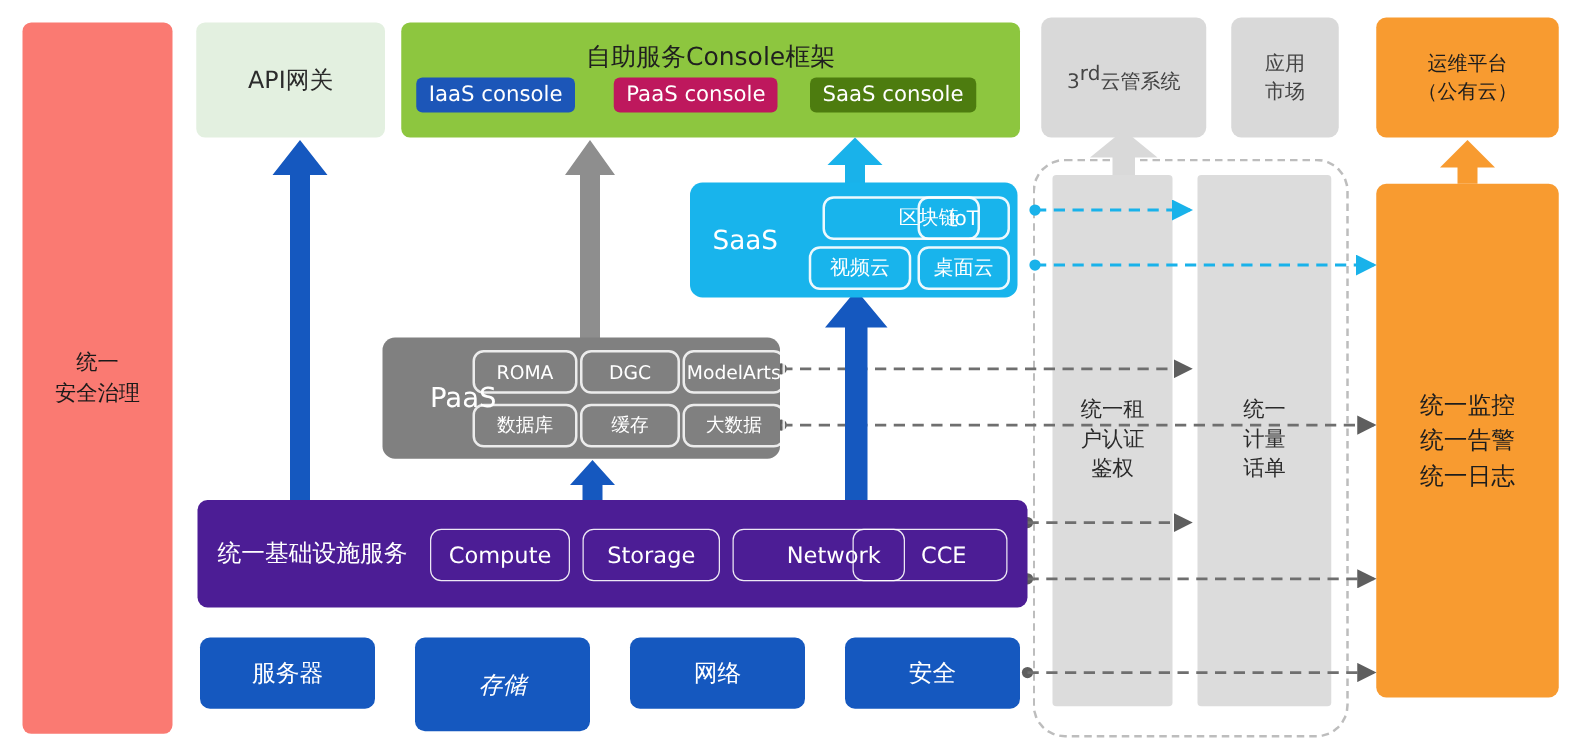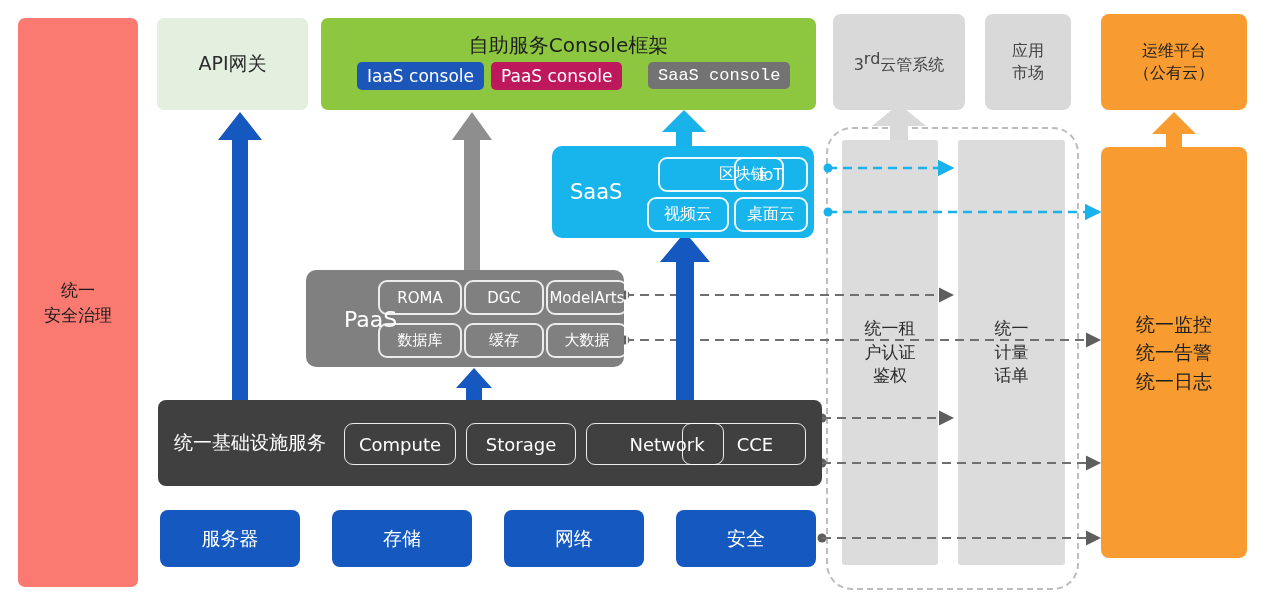--- a/index.html
+++ b/index.html
@@ -11,23 +11,23 @@
   
   .security{background:#fa7a72;border-radius:7px;color:#1a1a1a;font-size:17px;line-height:1.45;font-weight:400;}
 
   
   .apigw{background:#e3f0e0;border-radius:7px;color:#2b2b2b;font-size:19px;}
 
   
   .console-frame{background:#8dc63f;border-radius:7px;}
   .console-title{position:absolute;left:0;right:0;top:14px;text-align:center;color:#1f1f1f;font-size:20px;}
   .chip{position:absolute;border-radius:5px;color:#fff;font-size:17px;padding:4px 10px;white-space:nowrap;}
-  .chip.iaas{background:#1c56b8;margin-left:24px;}
+  .chip.iaas{background:#1c56b8;}
   .chip.paas{background:#be185d;}
-  .chip.saas{background:#737373;font-family:Liberation Mono, monospace;}
+  .chip.saas{background:#4d7c0f;}
 
   
   .gbox{background:#d9d9d9;border-radius:8px;color:#444;font-size:16px;line-height:1.35;}
   .gbox sup{font-size:16px;vertical-align:super;}
 
   
   .orange{background:#f89b30;border-radius:8px;color:#1d1d1d;}
   .ops-top{font-size:16px;line-height:1.35;}
   .ops-side{font-size:19px;line-height:1.5;}
 
@@ -35,21 +35,21 @@
   .saas-block{background:#18b4ec;border-radius:10px;}
   .saas-label{position:absolute;left:18px;top:50%;transform:translateY(-50%);color:#fff;font-size:21px;}
   .pill{position:absolute;border:2px solid rgba(255,255,255,.92);border-radius:9px;color:#fff;font-size:16px;display:flex;align-items:center;justify-content:center;}
 
   
   .paas-block{background:#808080;border-radius:10px;}
   .paas-label{position:absolute;left:14px;top:50%;transform:translateY(-50%);color:#ffffff;font-size:22px;margin-left:24px;}
   .pill-g{position:absolute;border:2px solid rgba(255,255,255,.85);border-radius:9px;color:#fff;font-size:15px;display:flex;align-items:center;justify-content:center;}
 
   
-  .infra{background:#404040;border-radius:8px;}
+  .infra{background:#4c1d95;border-radius:8px;}
   .infra-label{position:absolute;left:16px;top:50%;transform:translateY(-50%);color:#fff;font-size:19px;}
   .pill-b{position:absolute;border:1.6px solid rgba(255,255,255,.9);border-radius:9px;color:#fff;font-size:18px;display:flex;align-items:center;justify-content:center;}
 
   
   .bbox{background:#1558bf;border-radius:8px;color:#fff;font-size:19px;}
 
   
   .dash-container{border:2.5px dashed #bdbdbd;border-radius:26px;background:transparent;}
   .gcol{background:#dcdcdc;border-radius:3px;color:#2a2a2a;font-size:17px;line-height:1.4;}
 
@@ -196,21 +196,21 @@
     <div class="infra-label">统一基础设施服务</div>
     <div class="pill-b" style="left:186px;top:23px;width:110px;height:40px;">Compute</div>
     <div class="pill-b" style="left:308px;top:23px;width:108px;height:40px;">Storage</div>
     <div class="pill-b" style="left:428px;top:23px;width:112px;height:40px;padding-left:24px;">Network</div>
     <div class="pill-b" style="left:524px;top:23px;width:100px;height:40px;padding-left:22px;">CCE</div>
   </div>
 
   <div class="abs bbox ctr" style="left:160px;top:510px;width:140px;height:57px;">
     <span>服务器</span>
   </div>
-  <div class="abs bbox ctr" style="left:332px;top:510px;width:140px;height:57px;">
+  <div class="abs bbox ctr" style="left:332px;top:510px;width:140px;height:75px;font-style:italic;">
     <span>存储</span>
   </div>
   <div class="abs bbox ctr" style="left:504px;top:510px;width:140px;height:57px;">
     <span>网络</span>
   </div>
   <div class="abs bbox ctr" style="left:676px;top:510px;width:140px;height:57px;">
     <span>安全</span>
   </div>
 
 </div>

